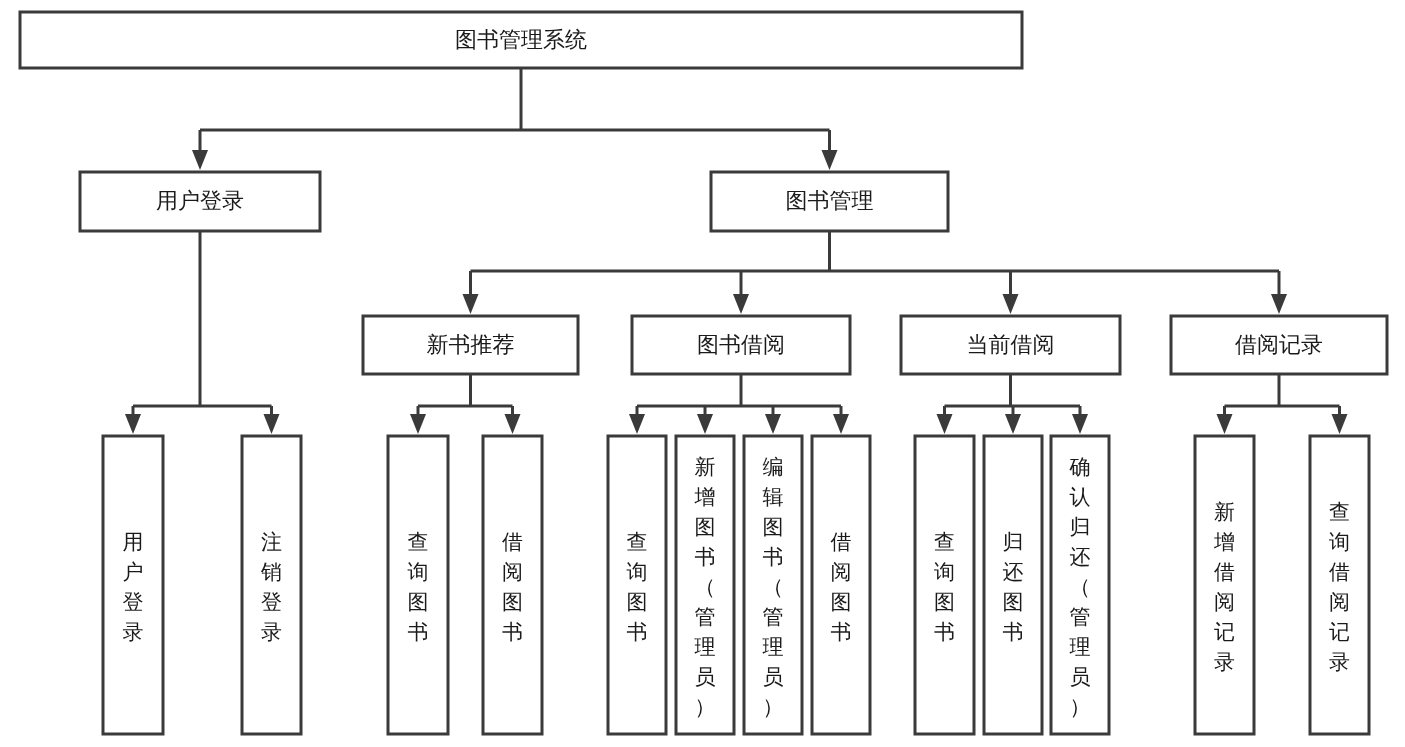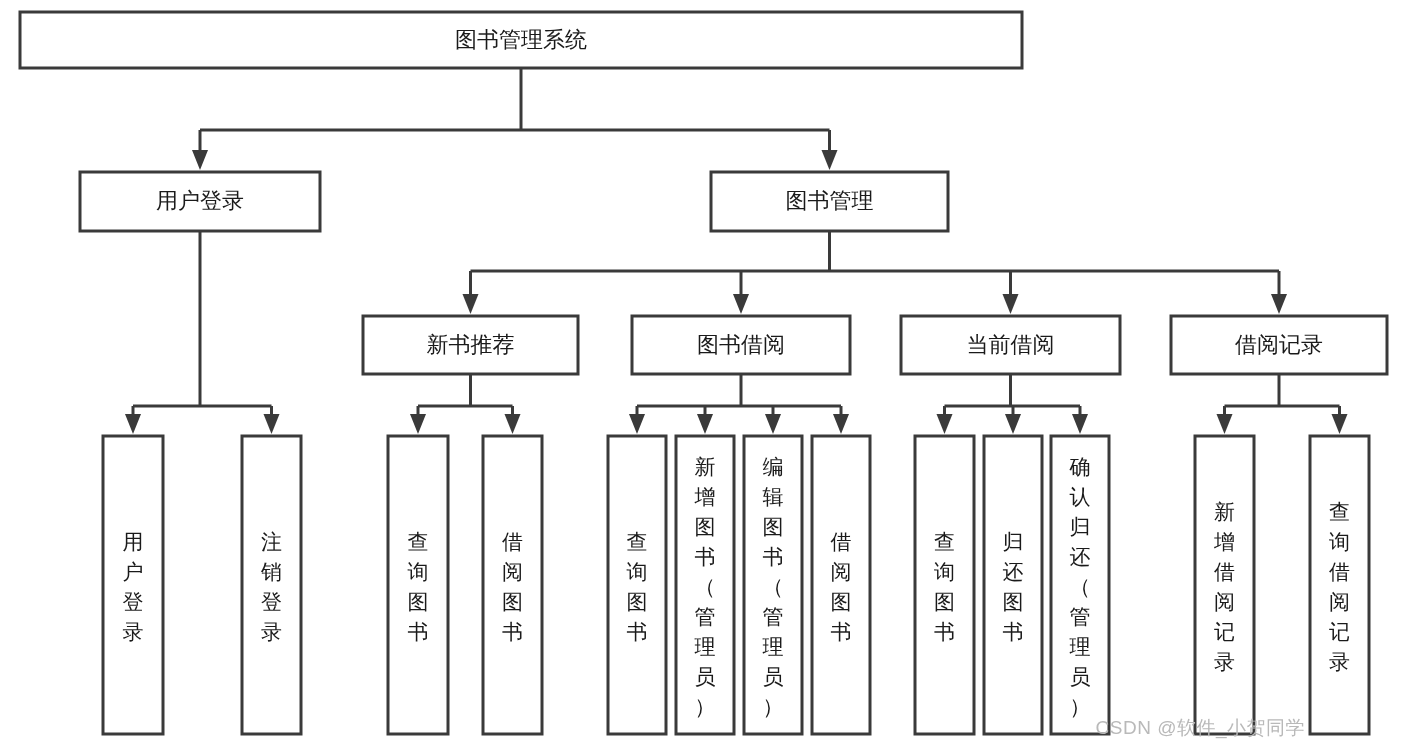--- a/index.html
+++ b/index.html
@@ -214,14 +214,13 @@
         <g>
           <rect x="1195" y="436" width="59" height="298" class="node-box"></rect>
           <text x="1224.5" class="node-label-v"><tspan x="1224.5" y="519">新</tspan><tspan x="1224.5" y="549">增</tspan><tspan x="1224.5" y="579">借</tspan><tspan x="1224.5" y="609">阅</tspan><tspan x="1224.5" y="639">记</tspan><tspan x="1224.5" y="669">录</tspan></text>
         </g>
         <g>
           <rect x="1310" y="436" width="59" height="298" class="node-box"></rect>
           <text x="1339.5" class="node-label-v"><tspan x="1339.5" y="519">查</tspan><tspan x="1339.5" y="549">询</tspan><tspan x="1339.5" y="579">借</tspan><tspan x="1339.5" y="609">阅</tspan><tspan x="1339.5" y="639">记</tspan><tspan x="1339.5" y="669">录</tspan></text>
         </g>
       </g>
   </svg>
-  <div class="watermark">CSDN @软件_小贺同学</div>
 </div>
 
 </body></html>

